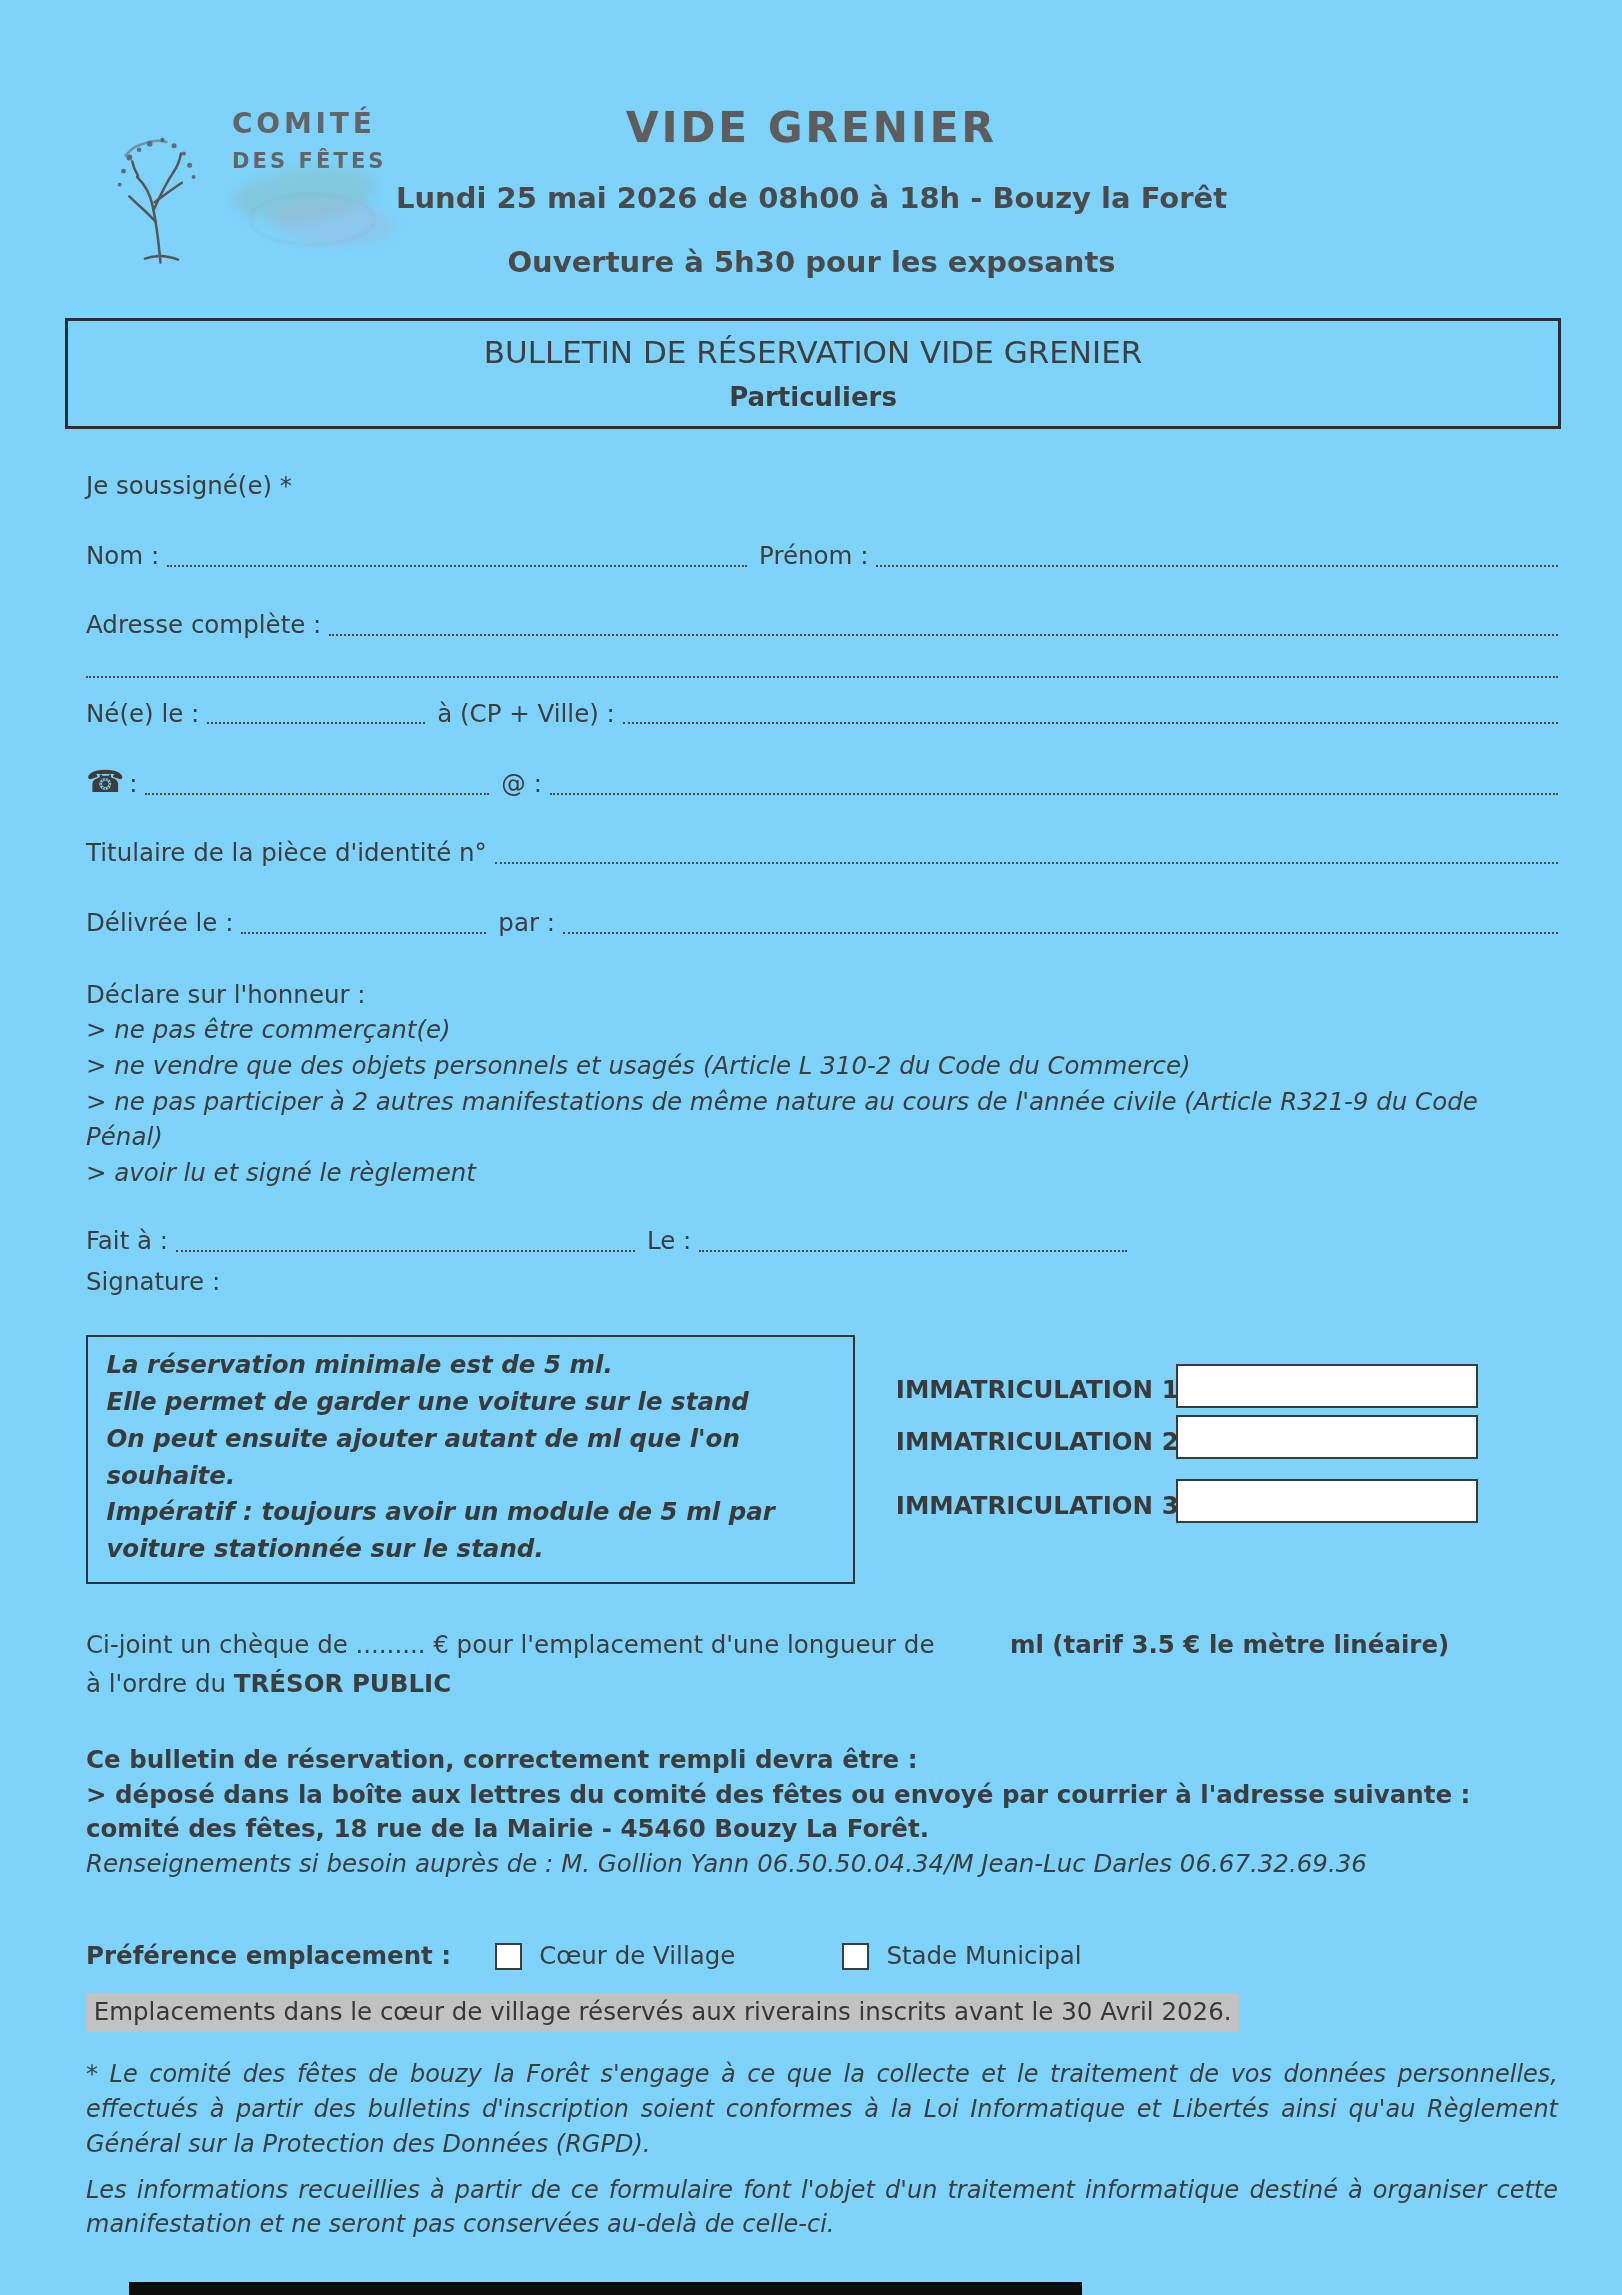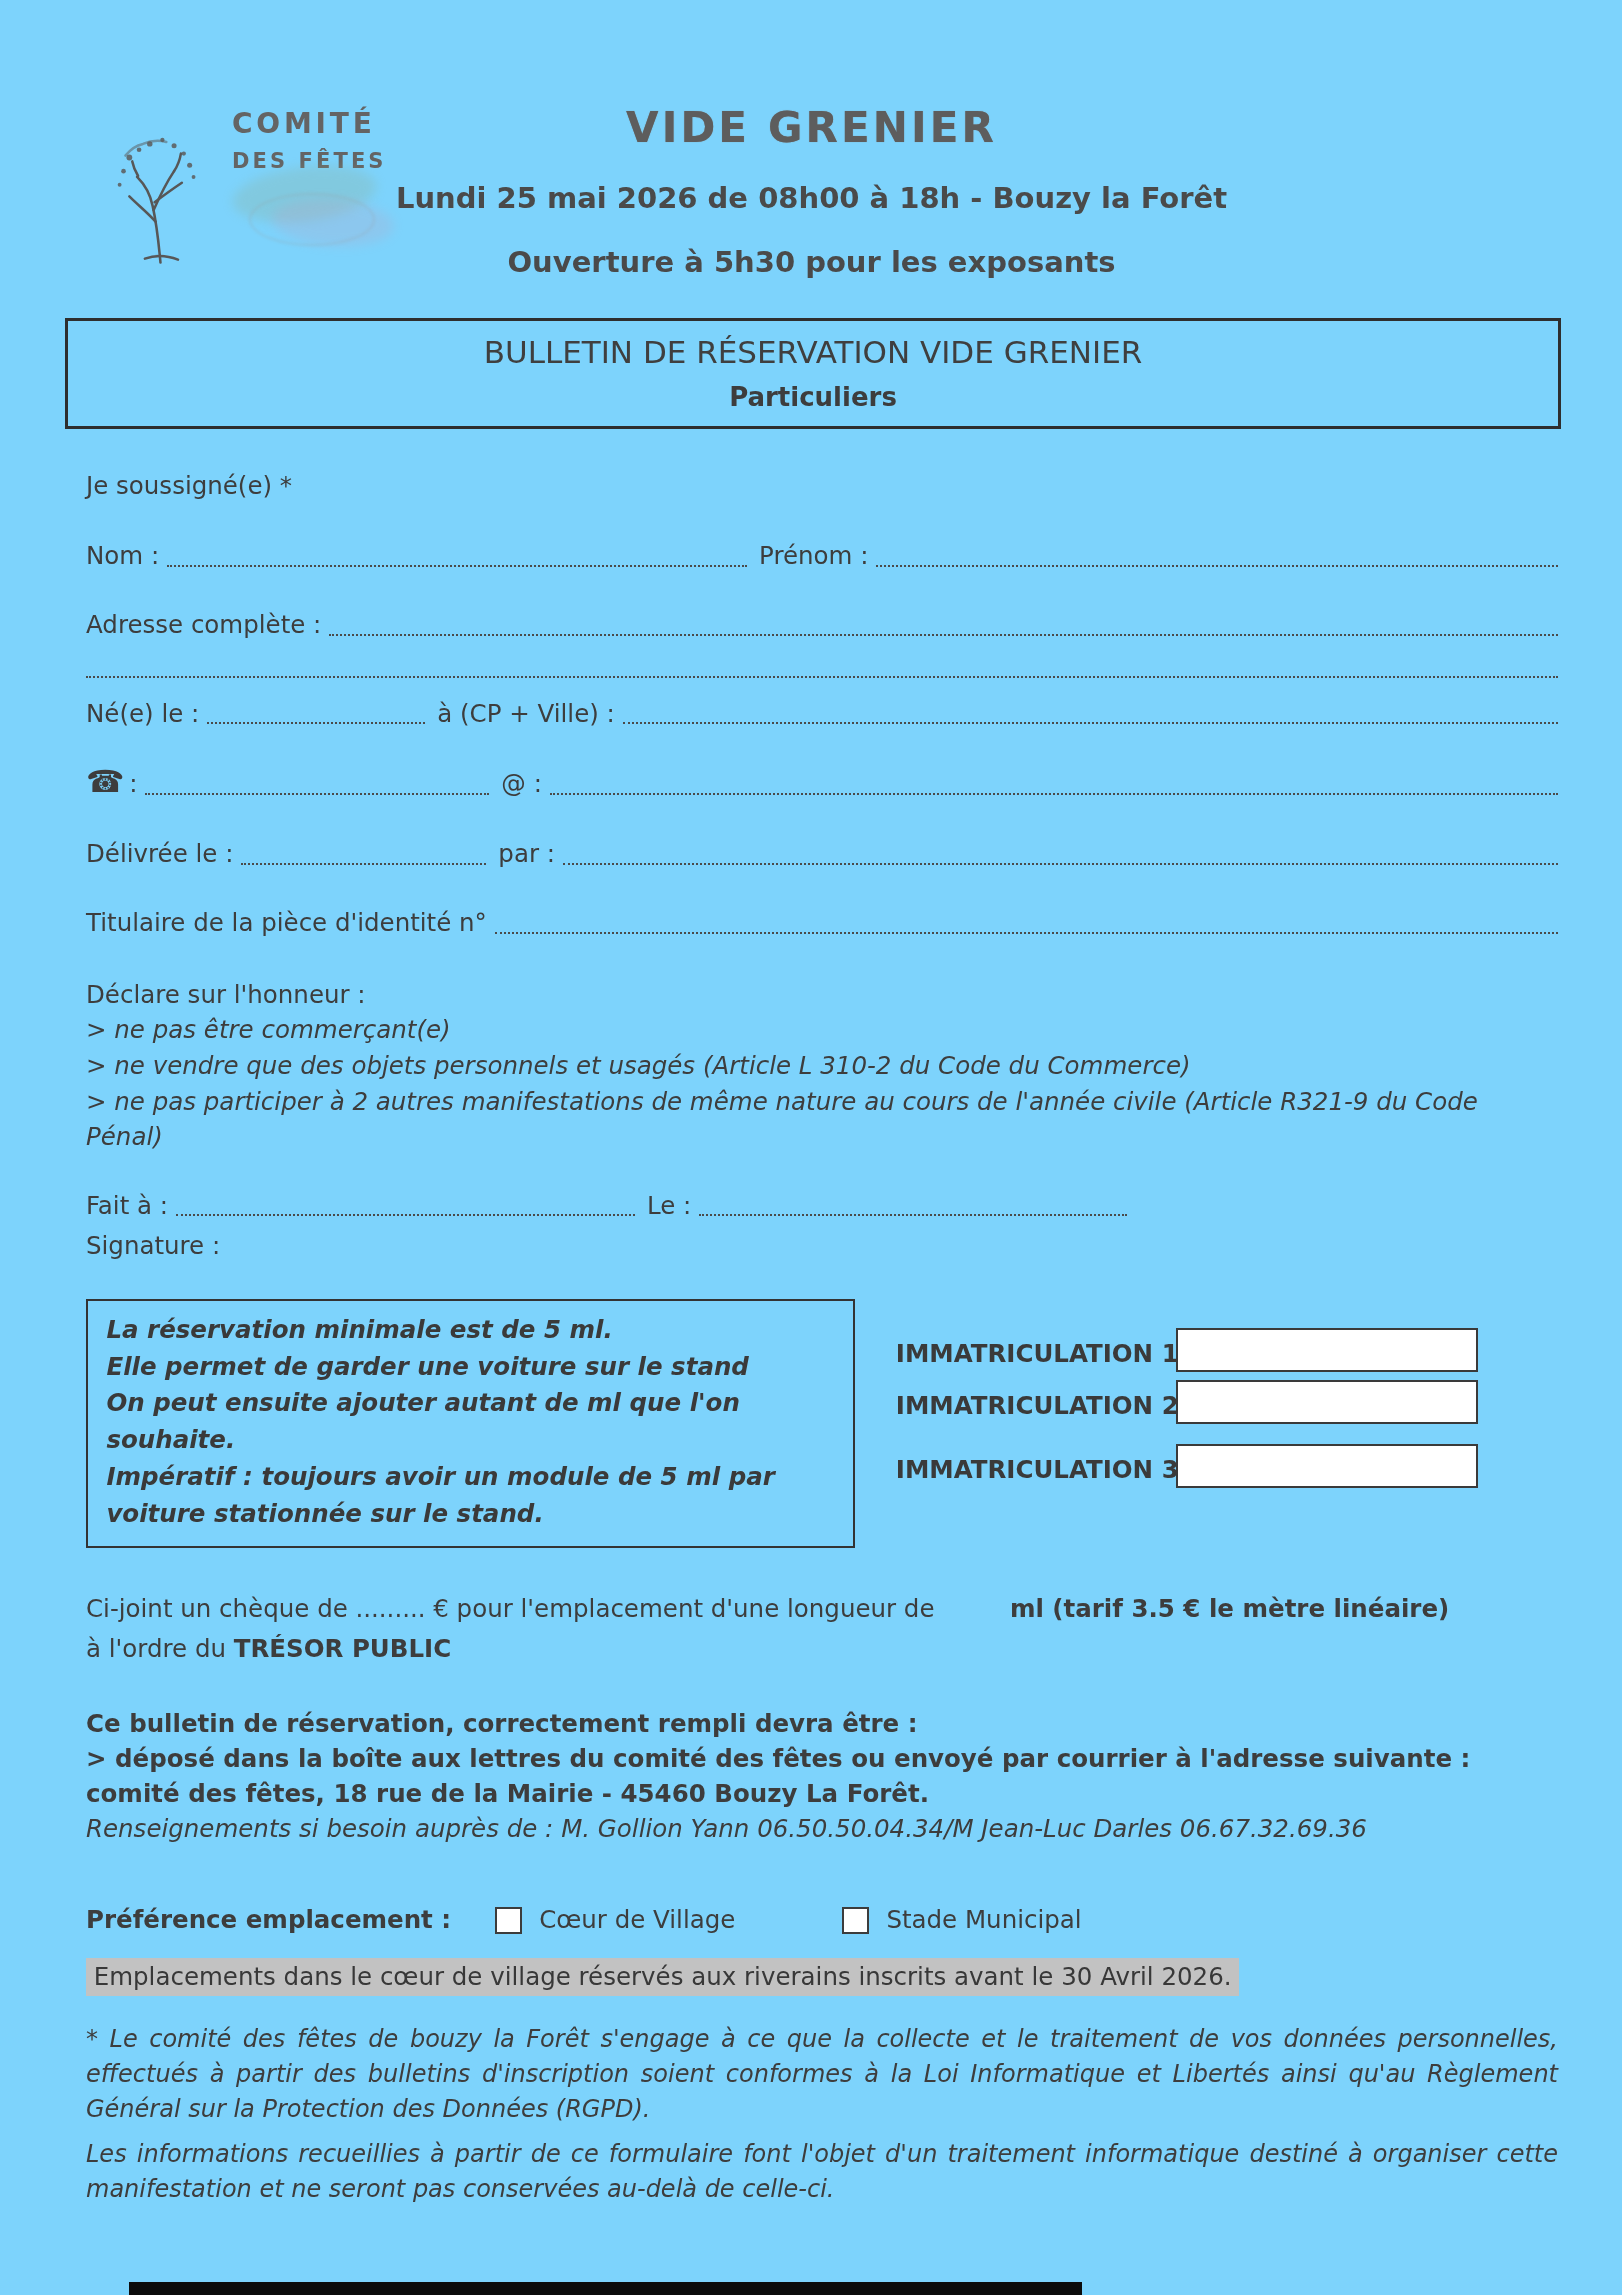--- a/index.html
+++ b/index.html
@@ -153,38 +153,39 @@
       <span class="dots"></span>
     </div>
 
     <div class="row mt46">
       <span class="lbl"><span class="phone-ic">☎</span><span>:</span></span>
       <span class="dots w450"></span>
       <span class="lbl mlft">@ :</span>
       <span class="dots"></span>
     </div>
 
+    <div class="row mt44">
+      <span class="lbl">Titulaire de la pièce d'identité n°</span>
+      <span class="dots"></span>
+    </div>
+
     <div class="row mt46">
       <span class="lbl">Délivrée le :</span>
       <span class="dots w320"></span>
       <span class="lbl mlft">par :</span>
-      <span class="dots"></span>
-    </div>
-
-    <div class="row mt44">
-      <span class="lbl">Titulaire de la pièce d'identité n°</span>
       <span class="dots"></span>
     </div>
 
     <div class="decl">
       <div>Déclare sur l'honneur :</div>
       <div class="decl-items">
         <div>&gt; ne pas être commerçant(e)</div>
         <div>&gt; ne vendre que des objets personnels et usagés (Article L 310-2 du Code du Commerce)</div>
         <div>&gt; ne pas participer à 2 autres manifestations de même nature au cours de l'année civile (Article R321-9 du Code Pénal)</div>
+        <div>&gt; avoir lu et signé le règlement</div>
       </div>
     </div>
 
     <div class="row mt44">
       <span class="lbl">Fait à :</span>
       <span class="dots w600"></span>
       <span class="lbl mlft">Le :</span>
       <span class="dots w560"></span>
     </div>
     <div class="row mt8">

